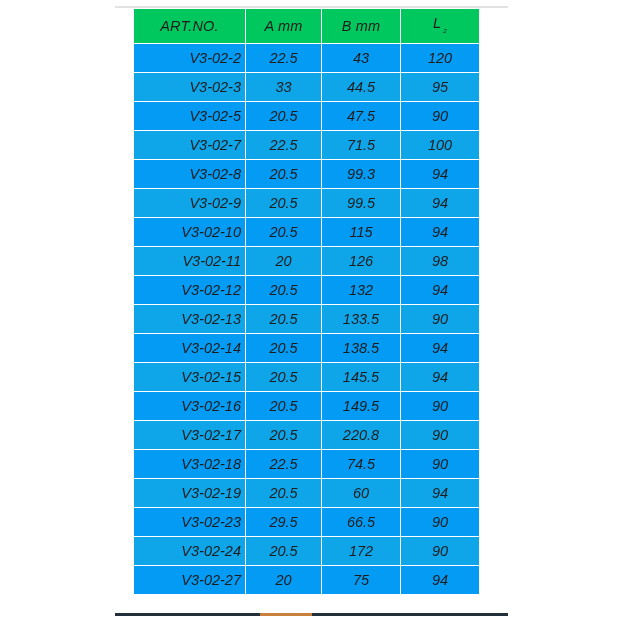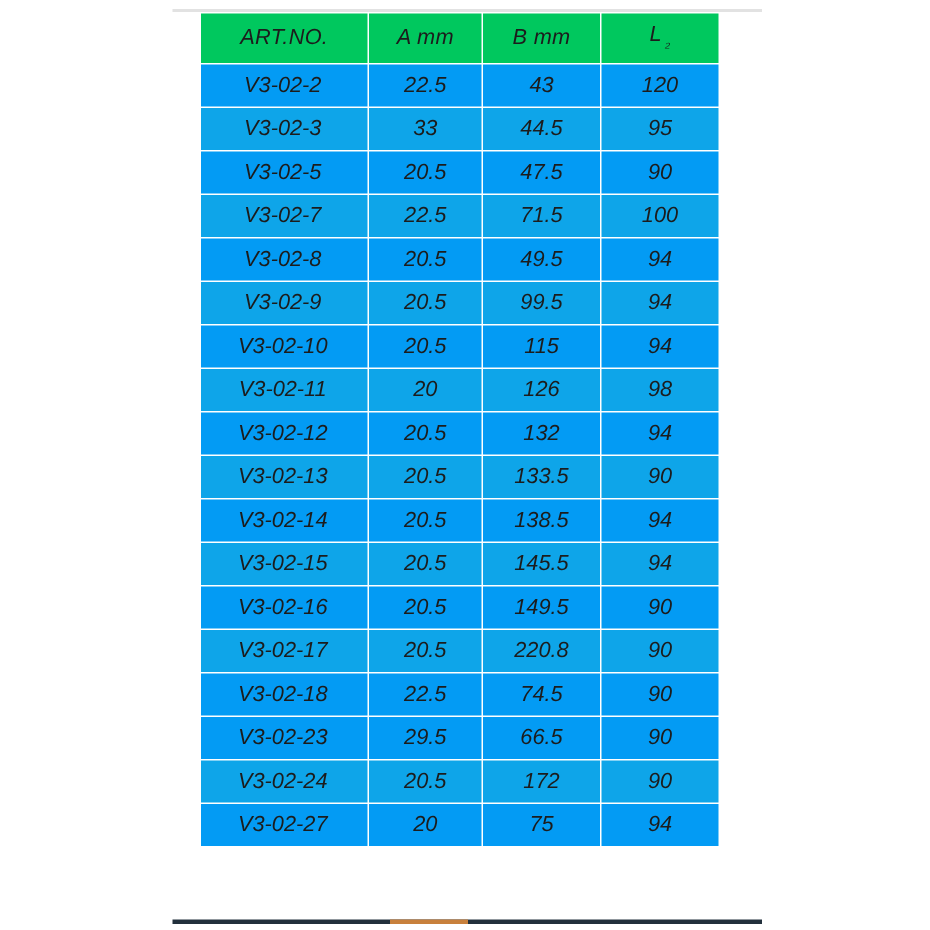--- a/index.html
+++ b/index.html
@@ -58,21 +58,21 @@
     letter-spacing: .2px;
   }
   
   col.c-art { width: 111px; }
   col.c-a   { width: 75px; }
   col.c-b   { width: 78px; }
   col.c-l   { width: 78px; }
 
   
   table.spec td.art {
-    text-align: center;
+    text-align: right;
     padding-left: 2px;
   }
   
   tr.odd  td { background: #039bf4; }
   tr.even td { background: #0ea5e9; }
 
   .hdr-l-sub {
     font-size: 9px;
     vertical-align: sub;
     margin-left: 2px;
@@ -138,21 +138,21 @@
         </tr>
         <tr class="even">
           <td class="art">V3-02-7</td>
           <td>22.5</td>
           <td>71.5</td>
           <td>100</td>
         </tr>
         <tr class="odd">
           <td class="art">V3-02-8</td>
           <td>20.5</td>
-          <td>49.5</td>
+          <td>99.3</td>
           <td>94</td>
         </tr>
         <tr class="even">
           <td class="art">V3-02-9</td>
           <td>20.5</td>
           <td>99.5</td>
           <td>94</td>
         </tr>
         <tr class="odd">
           <td class="art">V3-02-10</td>
@@ -201,20 +201,26 @@
           <td>20.5</td>
           <td>220.8</td>
           <td>90</td>
         </tr>
         <tr class="odd">
           <td class="art">V3-02-18</td>
           <td>22.5</td>
           <td>74.5</td>
           <td>90</td>
         </tr>
+        <tr class="even">
+          <td class="art">V3-02-19</td>
+          <td>20.5</td>
+          <td>60</td>
+          <td>94</td>
+        </tr>
         <tr class="odd">
           <td class="art">V3-02-23</td>
           <td>29.5</td>
           <td>66.5</td>
           <td>90</td>
         </tr>
         <tr class="even">
           <td class="art">V3-02-24</td>
           <td>20.5</td>
           <td>172</td>

